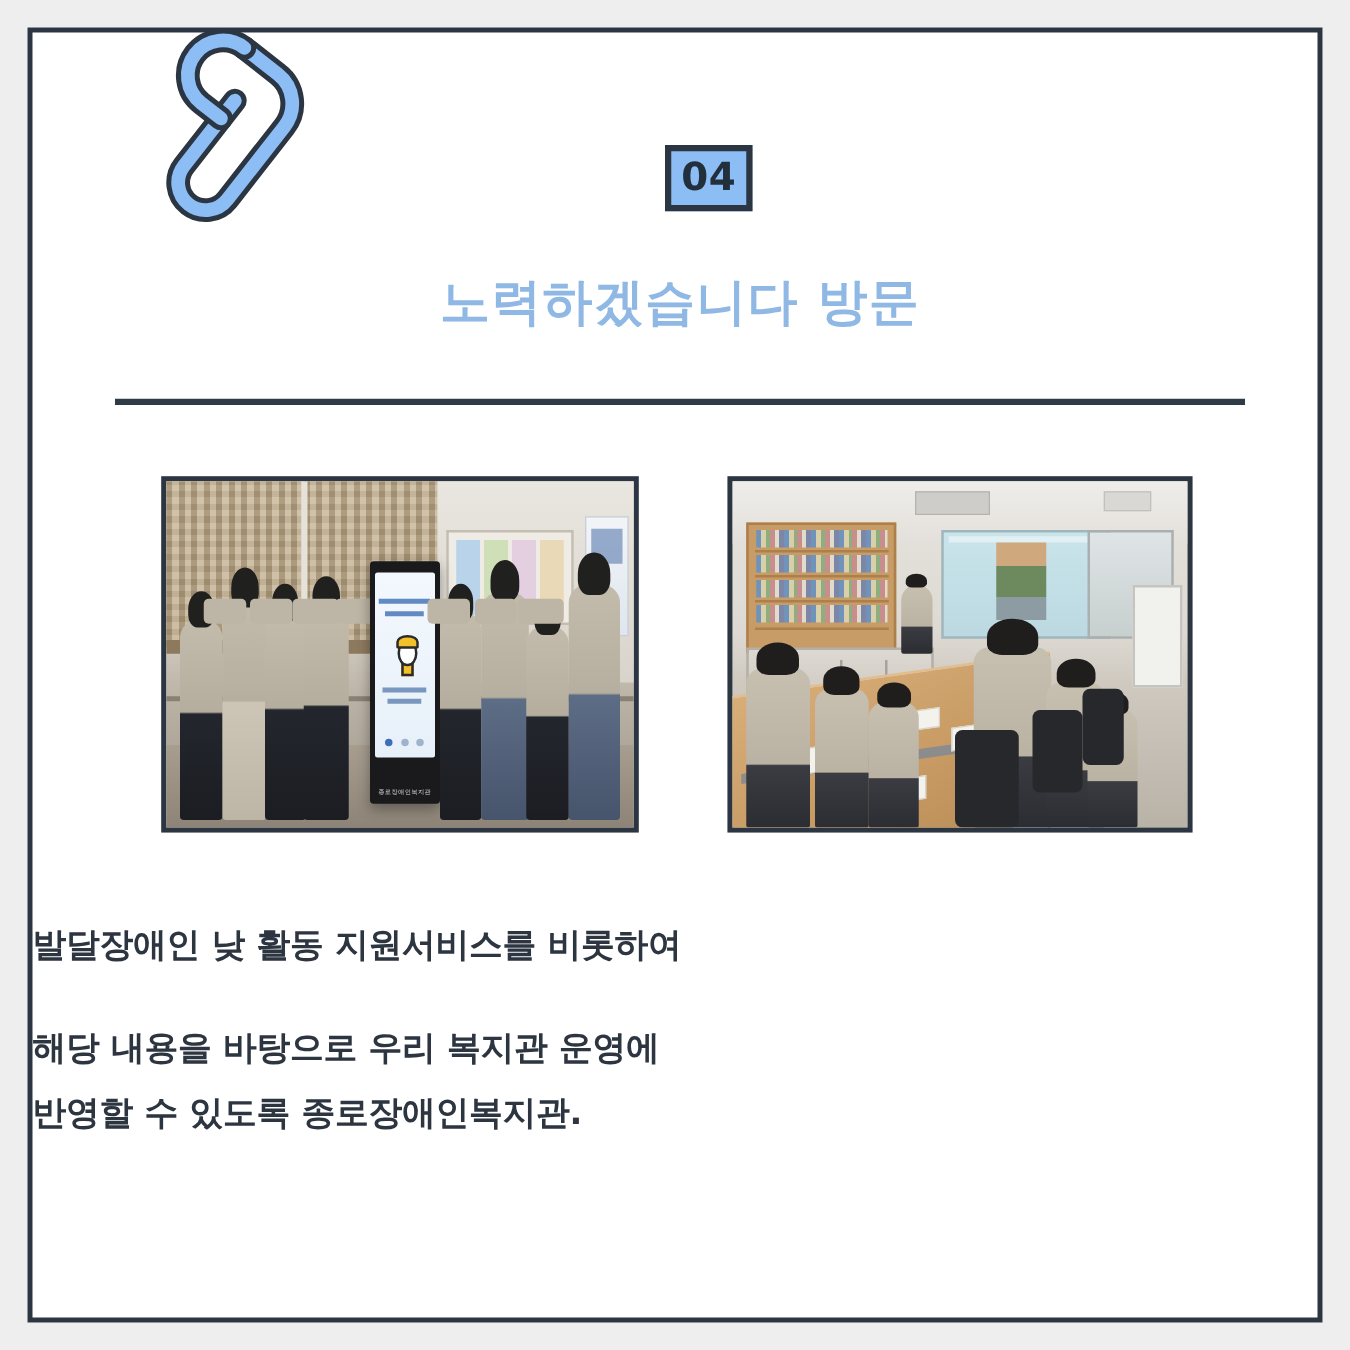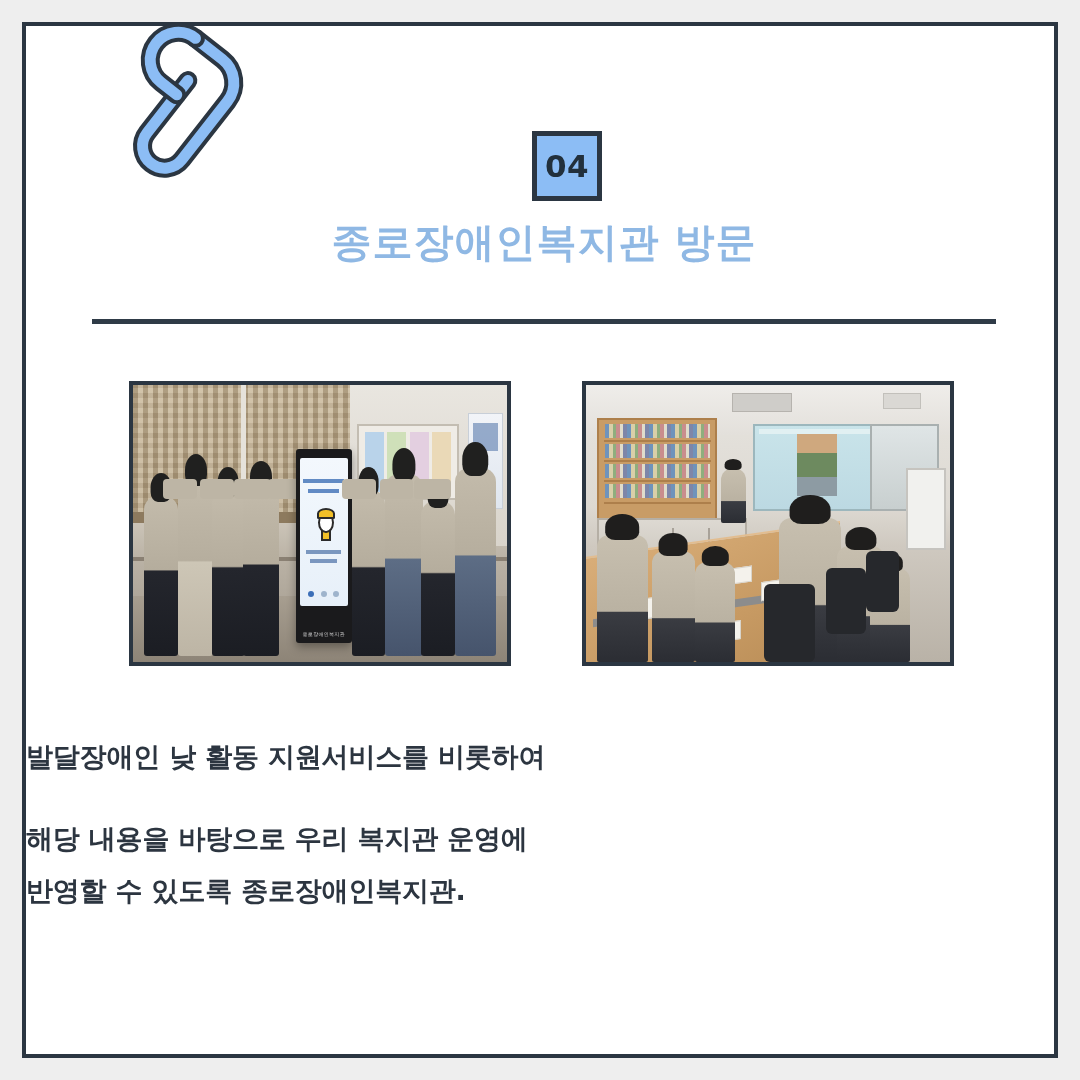--- a/index.html
+++ b/index.html
@@ -34,28 +34,27 @@
     z-index: 9;
     pointer-events: none;
   }
 
   
   .badge {
     position: absolute;
     left: 506px;
     top: 90px;
     width: 70px;
-    height: 70px;
+    height: 53px;
     background: #8cbdf5;
     border: 5px solid #2b3642;
     box-sizing: border-box;
     display: flex;
     align-items: center;
     justify-content: center;
-    margin-top: 15px;
   }
   .badge-num {
     font-family: "DejaVu Sans", sans-serif;
     font-size: 31px;
     font-weight: 600;
     color: #22303c;
     letter-spacing: 0.5px;
     line-height: 1;
   }
 
@@ -350,21 +349,21 @@
       <path d="M62 26 h34 a30 30 0 0 1 30 30 v74 a22 22 0 0 1 -44 0 v-66" fill="none" stroke="#8cbdf5" stroke-width="11" stroke-linecap="round"></path>
       <path d="M62 26 a28 28 0 0 0 0 56 h20" fill="none" stroke="#2b3642" stroke-width="19" stroke-linecap="round"></path>
       <path d="M62 26 a28 28 0 0 0 0 56 h20" fill="none" stroke="#8cbdf5" stroke-width="11" stroke-linecap="round"></path>
     </g>
   </svg>
 
   <div class="badge">
     <span class="badge-num">04</span>
   </div>
 
-  <div class="title">종로장애인복지관 방문</div>
+  <div class="title">노력하겠습니다 방문</div>
 
   <div class="divider"></div>
 
   <div class="photos">
 
     <div class="photo photo-left">
       <div class="ph-inner">
         <div class="lobby-bg"></div>
         <div class="lobby-window"></div>
         <div class="lobby-win-frame"></div>

